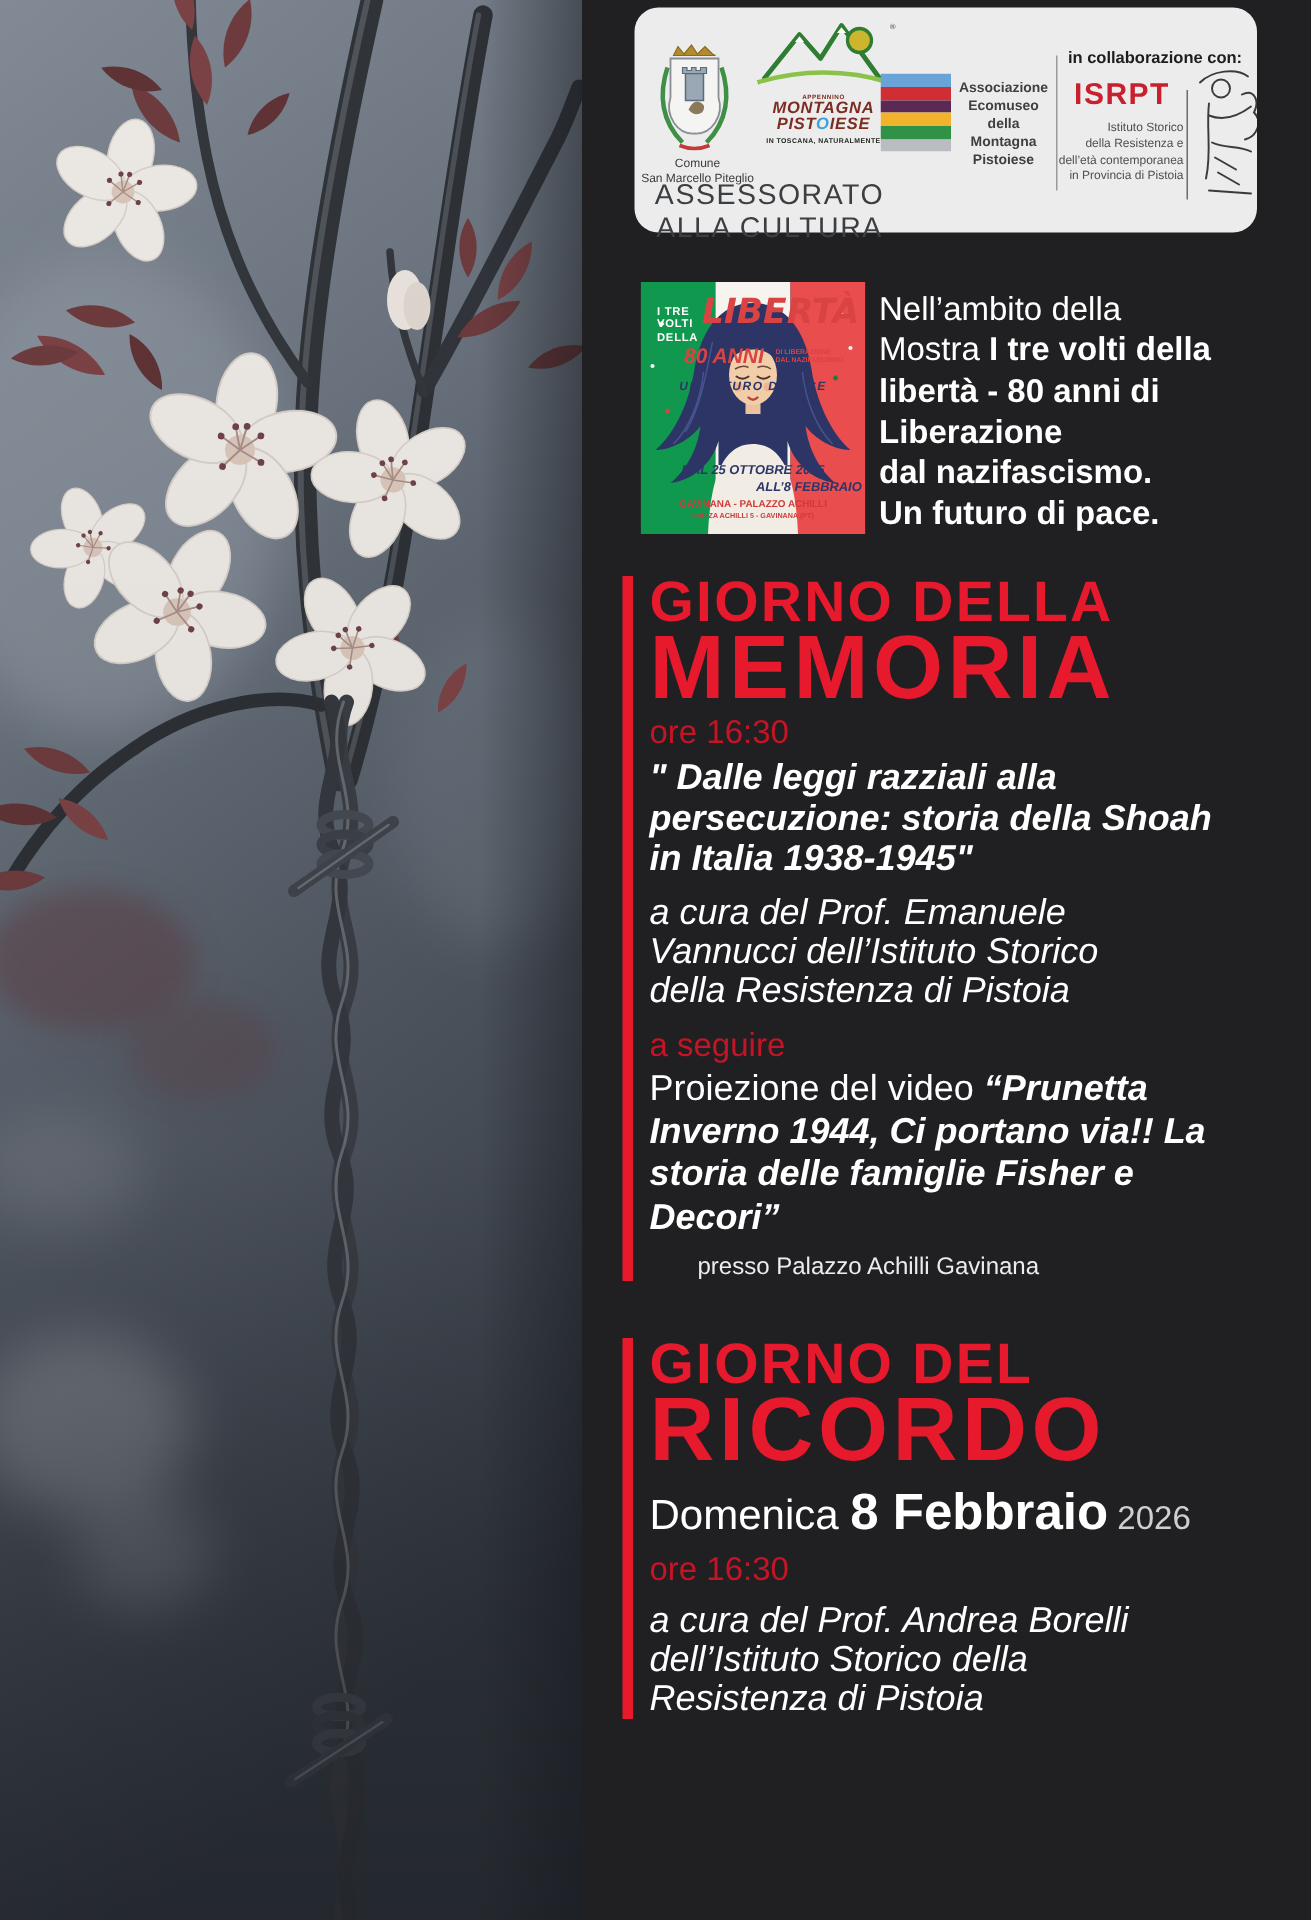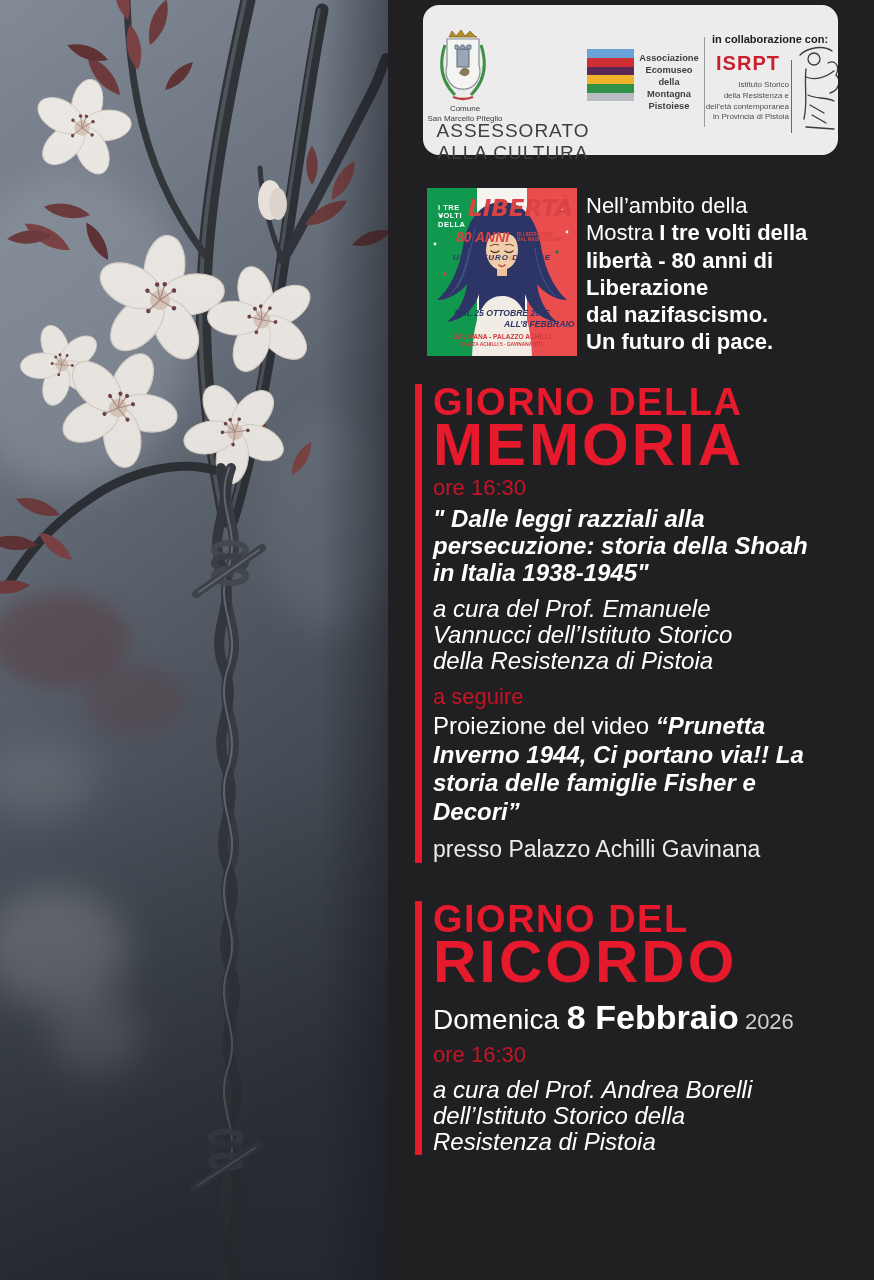--- a/index.html
+++ b/index.html
@@ -67,21 +67,21 @@
   .ev-title .l1{display:block;font-size:38px;line-height:.95;letter-spacing:1.5px;}
   .ev-title .l2{display:block;font-size:60px;line-height:.84;letter-spacing:3px;}
   .date-line{margin-top:9px;font-size:28px;line-height:1.2;}
   .date-line .d-bold{font-weight:700;font-size:34px;}
   .date-line .d-year{font-size:22px;color:#cfcfcf;}
   .red-label{margin-top:5px;font-size:22px;color:#c41425;}
   .talk{margin-top:5px;font-size:24px;font-weight:700;font-style:italic;line-height:1.12;}
   .curator{margin-top:9px;font-size:24px;line-height:1.08;font-style:italic;}
   .followup{margin-top:2px;font-size:24px;line-height:1.2;}
   .followup .bold-it{font-weight:700;font-style:italic;}
-  .venue{margin-top:9px;font-size:23px;color:#ececec;}
+  .venue{margin-top:9px;font-size:16px;color:#ececec;margin-left:32px;}
 </style>
 </head>
 <body>
 
 <div class="photo-wrap">
   <svg width="388" height="1280" viewBox="0 0 388 1280">
     <defs>
       <linearGradient id="pbg" x1="0" y1="0" x2="0.25" y2="1">
         <stop offset="0" stop-color="#818a95"></stop>
         <stop offset="0.33" stop-color="#6a737e"></stop>
@@ -221,20 +221,35 @@
       <path d="M20,44 q4,-8 9,-4 q3,2 0,6 q-5,3 -9,-2 Z" fill="#8a795a"></path>
       <path d="M6,16 C0,34 2,52 16,66" fill="none" stroke="#3f8f46" stroke-width="3"></path>
       <path d="M42,16 C48,34 46,52 32,66" fill="none" stroke="#3f8f46" stroke-width="3"></path>
       <path d="M14,68 q10,4 20,0" fill="none" stroke="#c23a3a" stroke-width="2.4"></path>
     </svg>
     <div class="comune-label">
       <div>Comune</div>
       <div>San Marcello Piteglio</div>
     </div>
 
+    <div class="montagna">
+      <span class="reg">®</span>
+      <svg width="92" height="44" viewBox="0 0 92 44">
+        <path d="M6,40 L30,10 L44,26 L58,4 L84,40" fill="none" stroke="#2e7d32" stroke-width="3.2" stroke-linejoin="round"></path>
+        <path d="M26,15 L30,10 L34,15" fill="#ffffff" stroke="#2e7d32" stroke-width="1.4"></path>
+        <path d="M54,9 L58,4 L62,9" fill="#ffffff" stroke="#2e7d32" stroke-width="1.4"></path>
+        <circle cx="70" cy="14" r="8" fill="#cdb52e" stroke="#2e7d32" stroke-width="2.2"></circle>
+        <path d="M2,42 C30,33 62,33 90,42" fill="none" stroke="#8bc34a" stroke-width="3"></path>
+      </svg>
+      <div style="font-size:4.2px;font-weight:700;color:#7c2d21;letter-spacing:.4px;">APPENNINO</div>
+      <div class="montagna-words"><span>MONTAGNA</span><br>
+        <span>PIST</span><span class="blue-o">O</span><span>IESE</span>
+      </div>
+      <div class="montagna-sub">IN TOSCANA, NATURALMENTE</div>
+    </div>
 
     <svg class="flag" viewBox="0 0 47 52">
       <rect x="0" y="0" width="47" height="9" fill="#6aa3d8"></rect>
       <rect x="0" y="9" width="47" height="9" fill="#cf2e35"></rect>
       <rect x="0" y="18" width="47" height="8" fill="#5a2a55"></rect>
       <rect x="0" y="26" width="47" height="9" fill="#f2b32c"></rect>
       <rect x="0" y="35" width="47" height="9" fill="#2f9247"></rect>
       <rect x="0" y="44" width="47" height="8" fill="#b9bdc1"></rect>
     </svg>
     <div class="ecomuseo">

